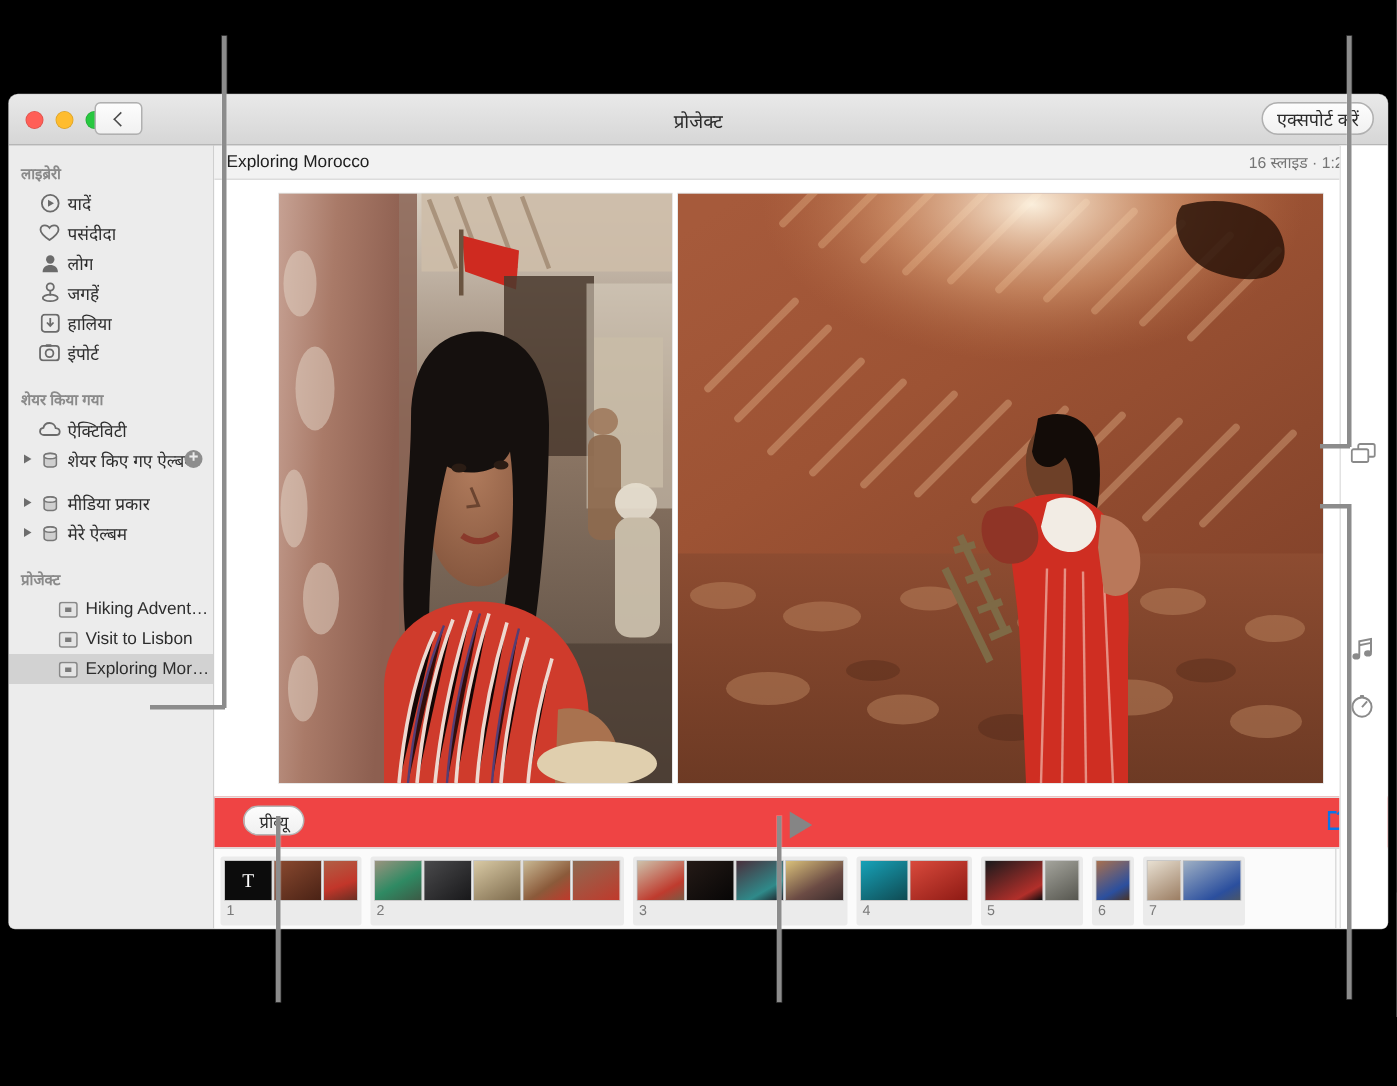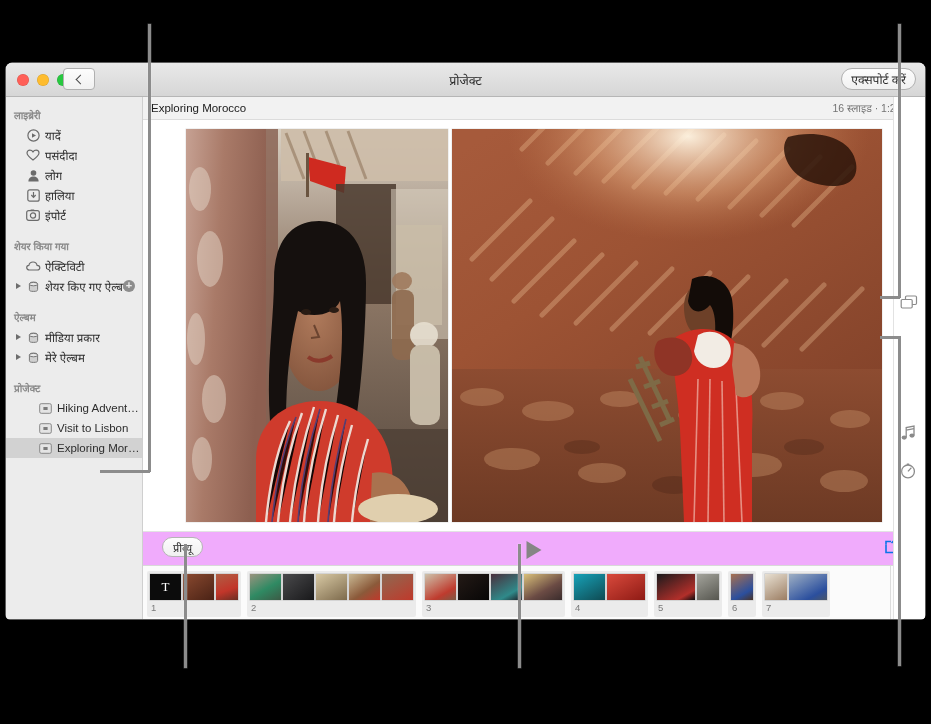--- a/index.html
+++ b/index.html
@@ -120,21 +120,21 @@
     padding: 6px 0;
     position: relative;
   }
   .photos { display: flex; gap: 4px; align-items: center; }
   .photo { box-shadow: 0 0 0 0.5px rgba(0,0,0,.12); display: block; }
   .photo-a { width: 262px; height: 393px; }
   .photo-b { width: 430px; height: 393px; }
 
   
   .transport {
-    height: 34px; background: #f0abfc;
+    height: 34px; background: #ef4444;
     border-top: 1px solid #e3e3e3;
     position: relative;
   }
   .preview-btn {
     position: absolute; left: 19px; top: 5px;
     height: 20px; padding: 0 10px;
     background: linear-gradient(#fdfdfd, #f0f0f0);
     border: 1px solid #b5b5b5; border-radius: 10px;
     font-size: 11px; color: #2b2b2b;
     display: flex; align-items: center; cursor: default;
@@ -256,20 +256,31 @@
             <svg width="13" height="13" viewBox="0 0 13 13">
                 <circle cx="6.5" cy="4" r="2.8" fill="#6b6b6b"></circle>
                 <path d="M1.4 12.5 C1.4 9.2 3.7 7.6 6.5 7.6 C9.3 7.6 11.6 9.2 11.6 12.5 Z" fill="#6b6b6b"></path>
               </svg>
           </span>
           <span class="sb-label">लोग</span>
         </div>
         <div class="sb-row indent1">
           <span class="disc"></span>
           <span class="sb-ico">
+            <svg width="13" height="14" viewBox="0 0 13 14">
+                <circle cx="6.5" cy="3.3" r="2.4" fill="none" stroke="#6b6b6b" stroke-width="1.2"></circle>
+                <path d="M6.5 5.7 L6.5 9.2" stroke="#6b6b6b" stroke-width="1.2"></path>
+                <ellipse cx="6.5" cy="10.6" rx="5" ry="2.2" fill="none" stroke="#6b6b6b" stroke-width="1.2"></ellipse>
+              </svg>
+          </span>
+          <span class="sb-label">जगहें</span>
+        </div>
+        <div class="sb-row indent1">
+          <span class="disc"></span>
+          <span class="sb-ico">
             <svg width="13" height="13" viewBox="0 0 13 13">
                 <rect x="0.8" y="0.8" width="11.4" height="11.4" rx="2" fill="none" stroke="#6b6b6b" stroke-width="1.2"></rect>
                 <path d="M6.5 3 L6.5 8 M4.3 6 L6.5 8.3 L8.7 6" fill="none" stroke="#6b6b6b" stroke-width="1.2"></path>
               </svg>
           </span>
           <span class="sb-label">हालिया</span>
         </div>
         <div class="sb-row indent1">
           <span class="disc"></span>
           <span class="sb-ico">
@@ -303,21 +314,20 @@
                 <path d="M2.4 4.2 C2.4 3 3.3 2.1 6.5 2.1 C9.7 2.1 10.6 3 10.6 4.2 L10.6 9.6 C10.6 10.8 9.7 11.4 6.5 11.4 C3.3 11.4 2.4 10.8 2.4 9.6 Z" fill="#cfcfcf" stroke="#777" stroke-width="1"></path>
                 <ellipse cx="6.5" cy="4.1" rx="4.1" ry="1.7" fill="#e8e8e8" stroke="#777" stroke-width="1"></ellipse>
               </svg>
           </span>
           <span class="sb-label">शेयर किए गए ऐल्बम</span>
           <span class="sb-plus">+</span>
         </div>
 
         <div class="sb-gap"></div>
 
-        <div class="sb-head">ऐल्बम</div>
         <div class="sb-row indent1">
           <span class="disc">
               <span class="tri-r"></span>
             </span>
           <span class="sb-ico">
             <svg width="13" height="13" viewBox="0 0 13 13">
                 <path d="M2.4 4.2 C2.4 3 3.3 2.1 6.5 2.1 C9.7 2.1 10.6 3 10.6 4.2 L10.6 9.6 C10.6 10.8 9.7 11.4 6.5 11.4 C3.3 11.4 2.4 10.8 2.4 9.6 Z" fill="#cfcfcf" stroke="#777" stroke-width="1"></path>
                 <ellipse cx="6.5" cy="4.1" rx="4.1" ry="1.7" fill="#e8e8e8" stroke="#777" stroke-width="1"></ellipse>
               </svg>
           </span>

